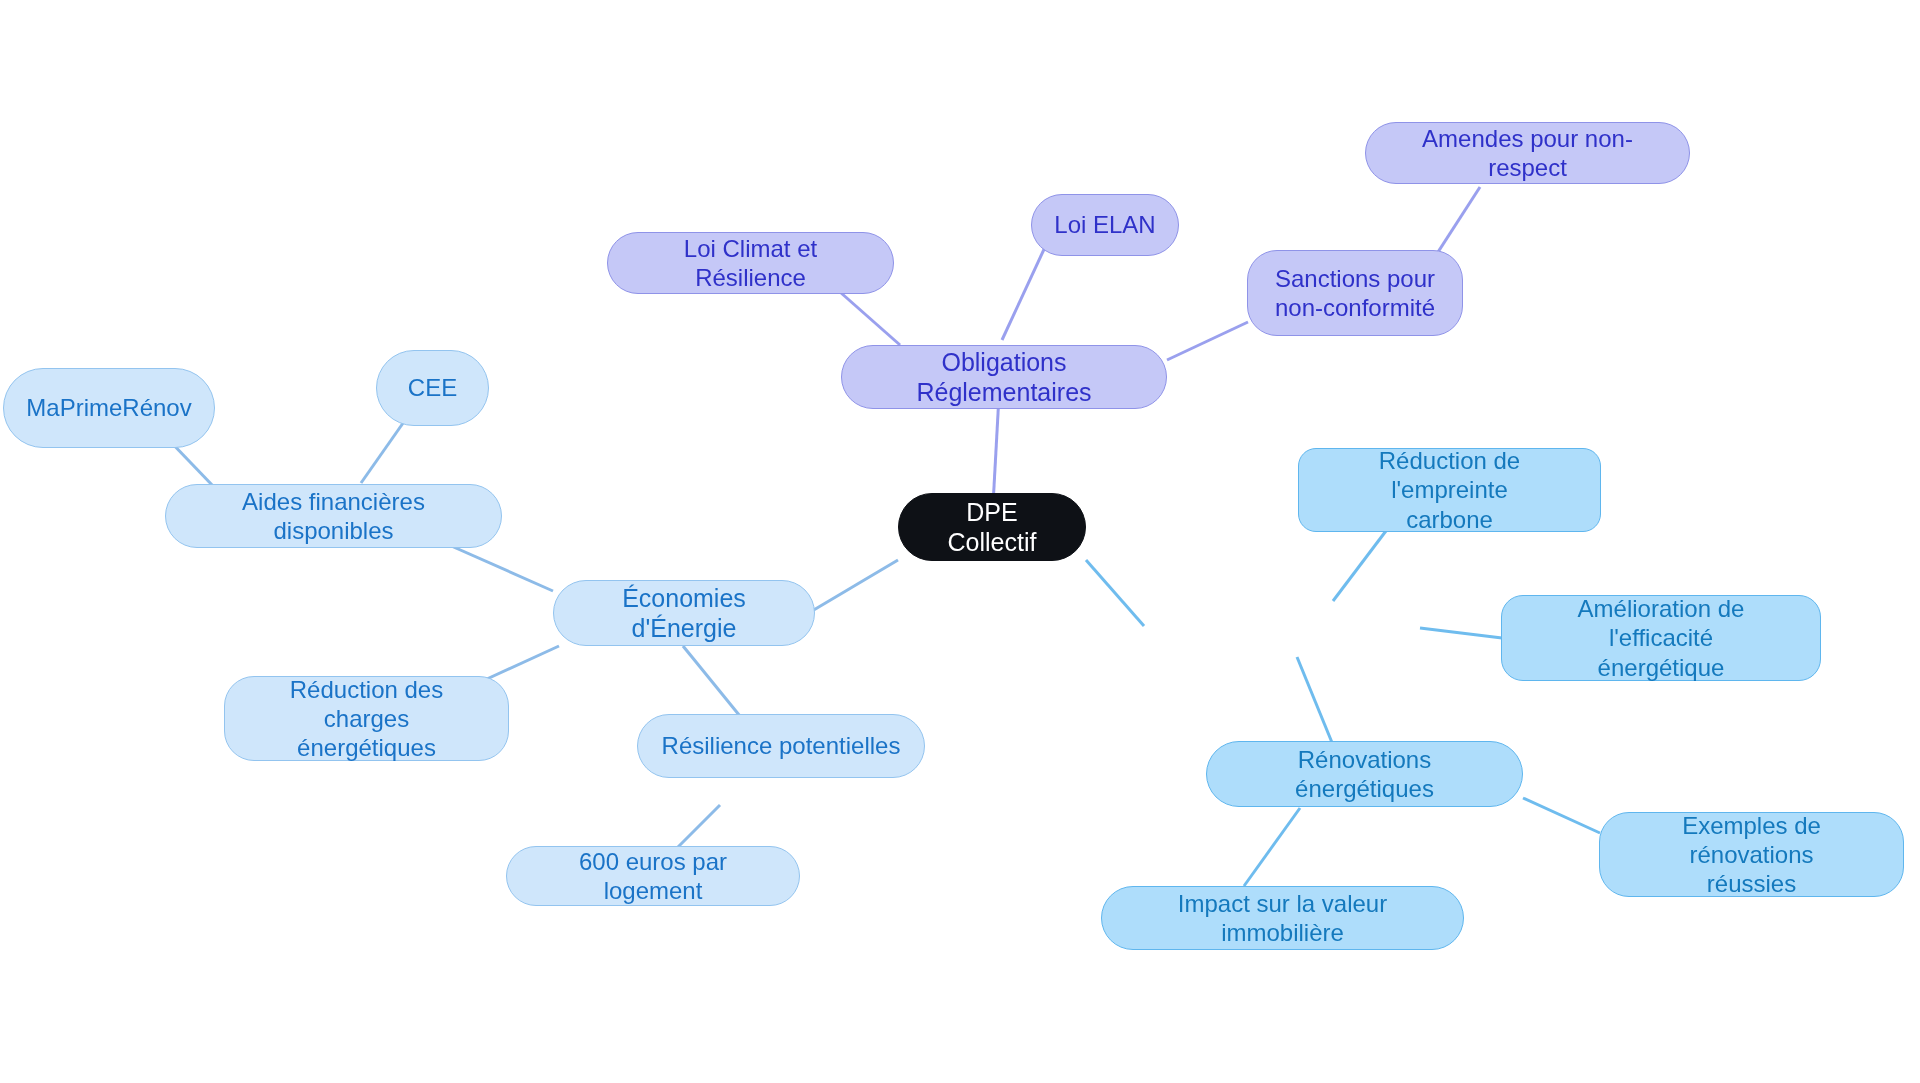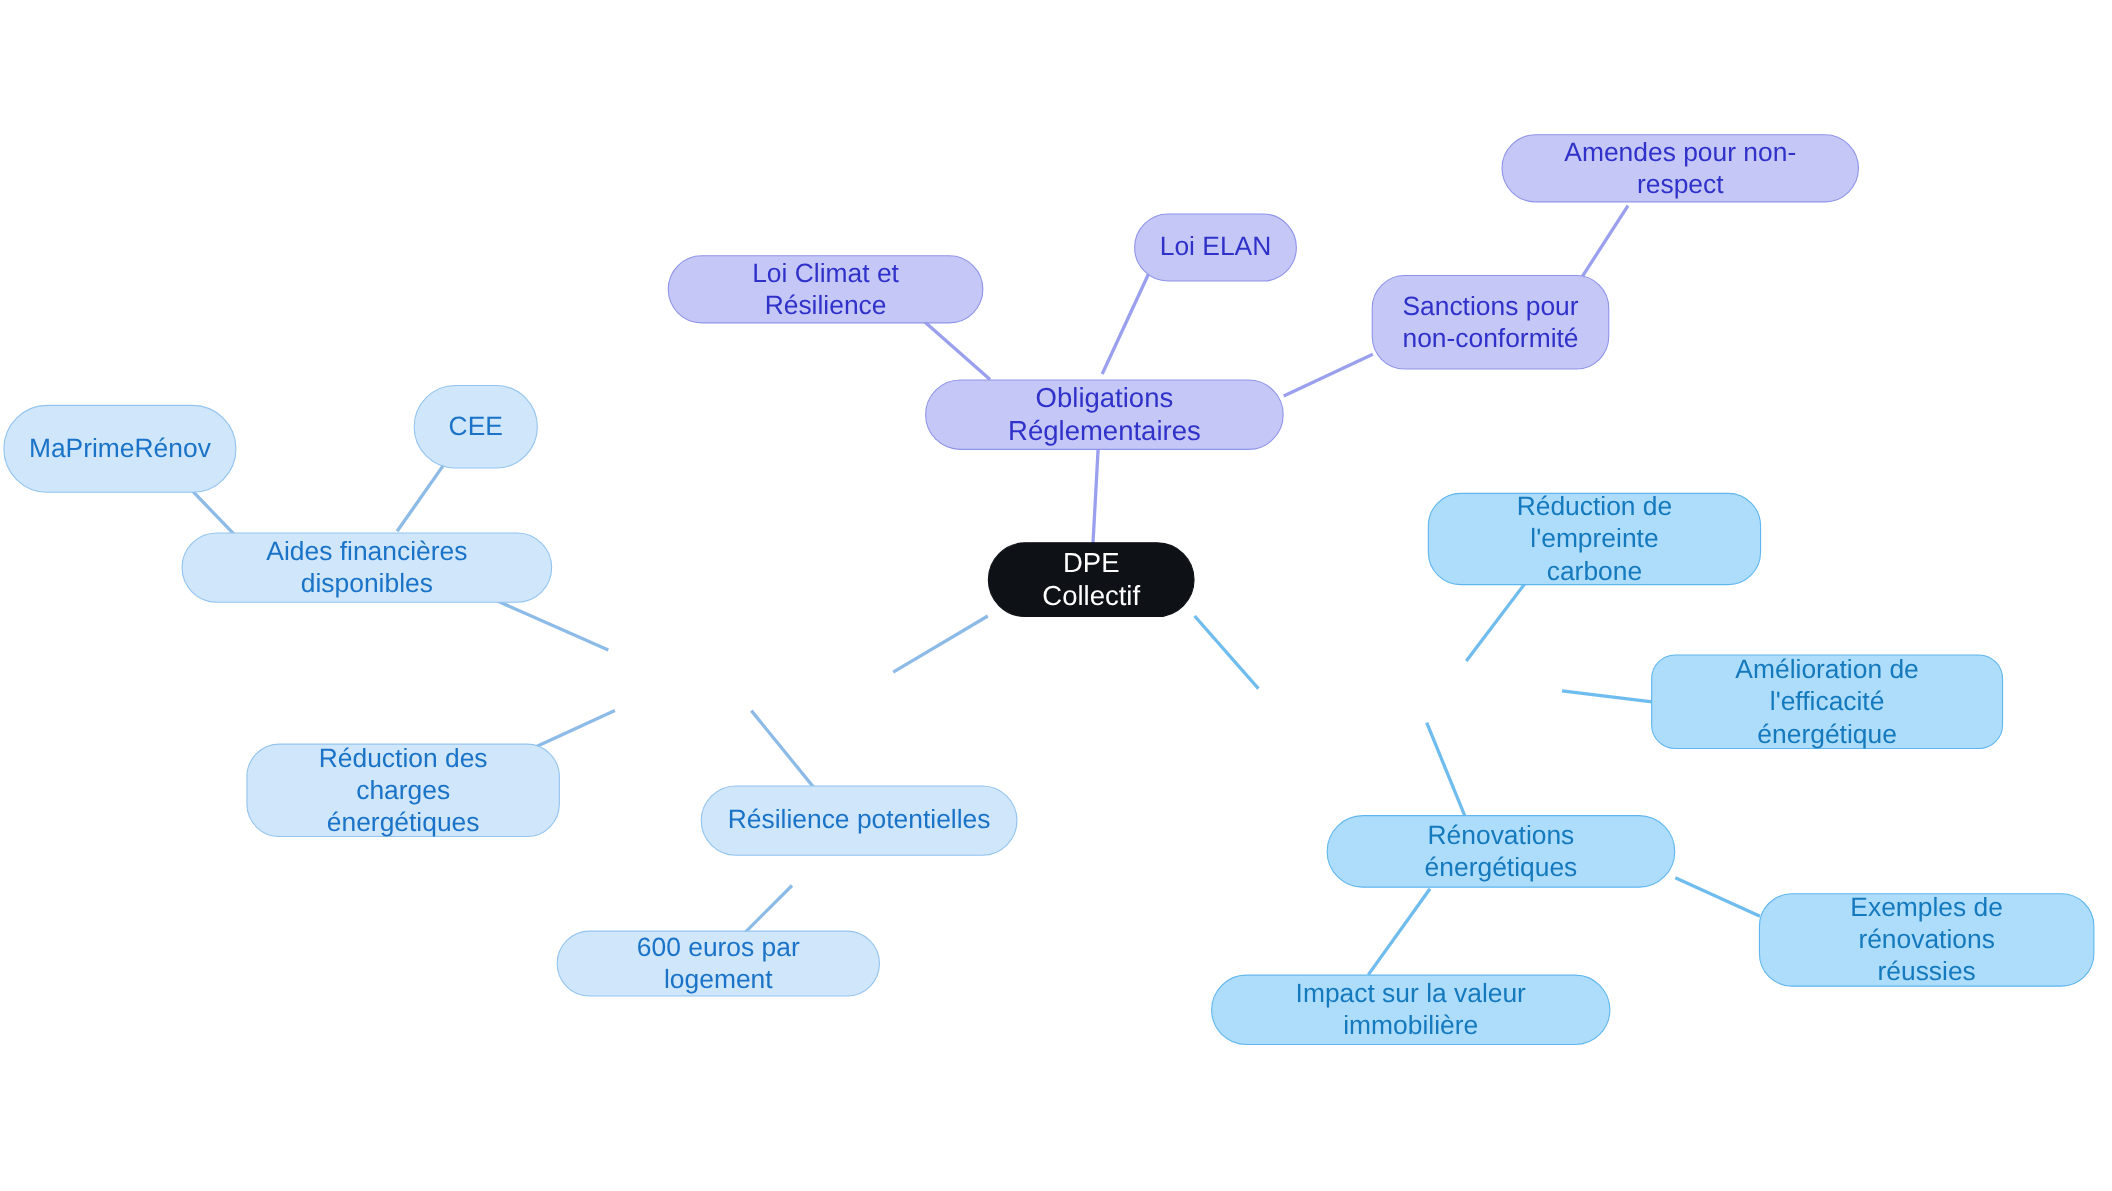--- a/index.html
+++ b/index.html
@@ -144,20 +144,23 @@
 
   <div class="node n-purple" style="left:1247px; top:250px; width:216px; height:86px; border-radius:30px;">
     <span>Sanctions pour
 non-conformité</span>
   </div>
 
   <div class="node n-purple" style="left:1365px; top:122px; width:325px; height:62px;">
     <span>Amendes pour non-respect</span>
   </div>
 
+  <div class="node n-blue n-blue-branch" style="left:553px; top:580px; width:262px; height:66px;">
+    <span>Économies d'Énergie</span>
+  </div>
 
   <div class="node n-blue" style="left:165px; top:484px; width:337px; height:64px;">
     <span>Aides financières disponibles</span>
   </div>
 
   <div class="node n-blue" style="left:3px; top:368px; width:212px; height:80px;">
     <span>MaPrimeRénov</span>
   </div>
 
   <div class="node n-blue" style="left:376px; top:350px; width:113px; height:76px;">
@@ -171,21 +174,21 @@
 
   <div class="node n-blue" style="left:637px; top:714px; width:288px; height:64px;">
     <span>Résilience potentielles</span>
   </div>
 
   <div class="node n-blue" style="left:506px; top:846px; width:294px; height:60px;">
     <span>600 euros par logement</span>
   </div>
 
 
-  <div class="node n-cyan" style="left:1298px; top:448px; width:303px; height:84px; border-radius:30px;">
+  <div class="node n-cyan" style="left:1298px; top:448px; width:303px; height:84px; border-radius:18px;">
     <span>Réduction de l'empreinte
 carbone</span>
   </div>
 
   <div class="node n-cyan" style="left:1501px; top:595px; width:320px; height:86px; border-radius:22px;">
     <span>Amélioration de l'efficacité
 énergétique</span>
   </div>
 
   <div class="node n-cyan" style="left:1206px; top:741px; width:317px; height:66px;">

